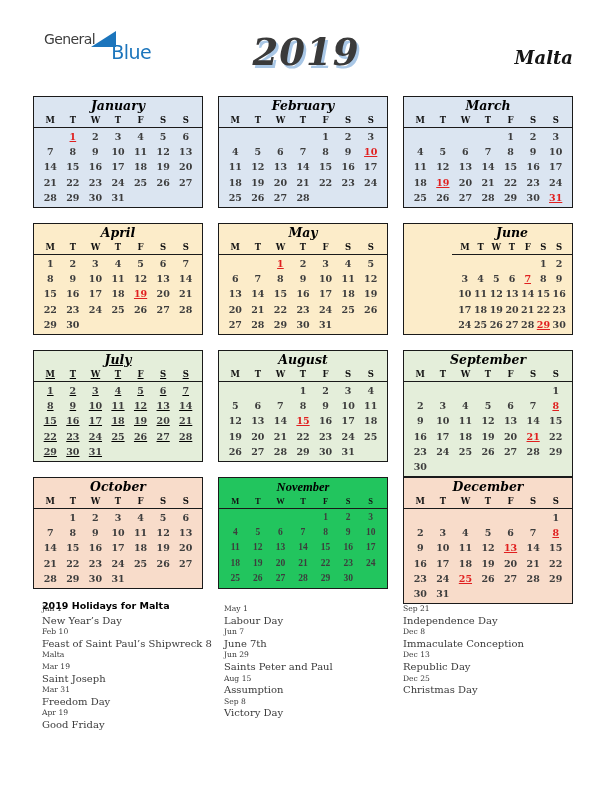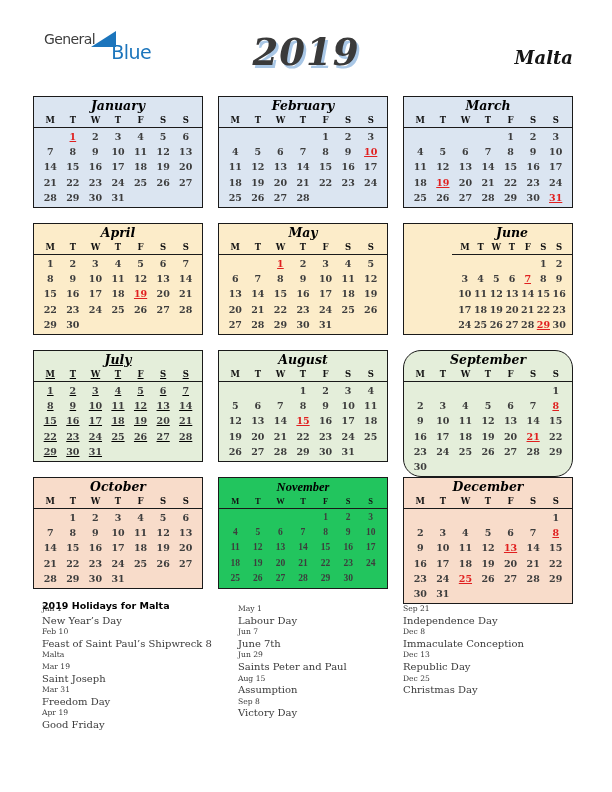--- a/index.html
+++ b/index.html
@@ -429,21 +429,21 @@
           <span>24</span>
           <span>25</span>
           <span>26</span>
           <span>27</span>
           <span>28</span>
           <span>29</span>
           <span>30</span>
           <span>31</span>
         </div>
       </div>
-      <div class="month" style="background: rgb(228, 238, 218); border-radius: 18px;">
+      <div class="month" style="background: rgb(228, 238, 218);">
         <div class="m-title">September</div>
         <div class="m-week">
           <span>M</span>
           <span>T</span>
           <span>W</span>
           <span>T</span>
           <span>F</span>
           <span>S</span>
           <span>S</span>
         </div>
@@ -655,21 +655,21 @@
           </div>
           <div class="h-row">
             <span class="h-date">Mar 31</span>
             <span class="h-name">Freedom Day</span>
           </div>
           <div class="h-row">
             <span class="h-date">Apr 19</span>
             <span class="h-name">Good Friday</span>
           </div>
         </div>
-        <div class="h-col" style="left: 224px; margin-left: 14px;">
+        <div class="h-col" style="left: 224px;">
           <div class="h-row">
             <span class="h-date">May 1</span>
             <span class="h-name">Labour Day</span>
           </div>
           <div class="h-row">
             <span class="h-date">Jun 7</span>
             <span class="h-name">June 7th</span>
           </div>
           <div class="h-row">
             <span class="h-date">Jun 29</span>

